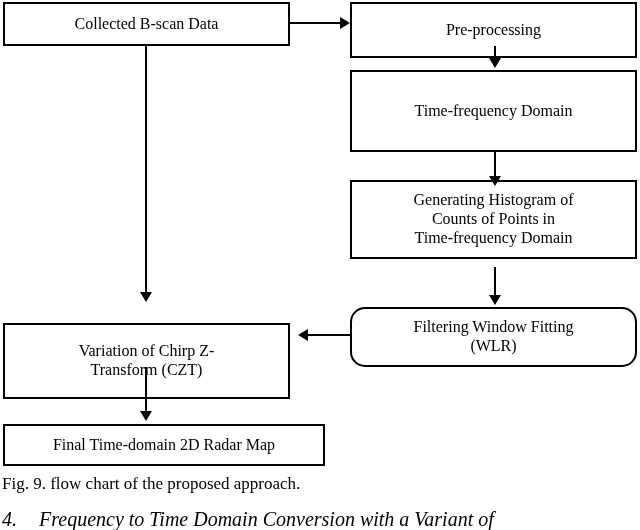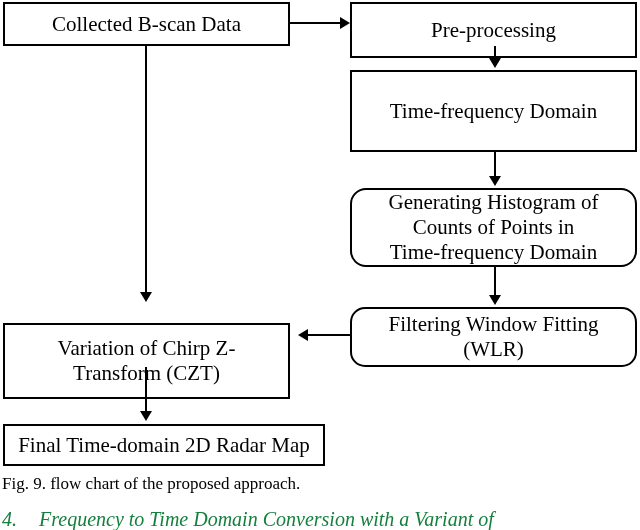--- a/index.html
+++ b/index.html
@@ -19,37 +19,37 @@
   .node {
     position: absolute;
     box-sizing: border-box;
     border: 2px solid #000000;
     background: #ffffff;
     display: flex;
     align-items: center;
     justify-content: center;
     text-align: center;
     line-height: 1.18;
-    font-size: 21px;
+    font-size: 16px;
     color: #000000;
     padding: 2px 4px;
   }
   .node .lines {
     width: 100%;
   }
   .node .ln {
     display: block;
     white-space: nowrap;
   }
 
   
   #box-collected { left: 3px;   top: 2px;   width: 287px; height: 44px; }
   #box-pre       { left: 350px; top: 2px;   width: 287px; height: 56px; }
   #box-stft      { left: 350px; top: 70px;  width: 287px; height: 82px; }
-  #box-hist      { left: 350px; top: 188px; width: 287px; height: 79px; border-radius: 16px; }
+  #box-hist      { left: 350px; top: 180px; width: 287px; height: 79px; }
   #box-wlr       { left: 350px; top: 307px; width: 287px; height: 60px; border-radius: 15px; }
   #box-czt       { left: 3px;   top: 323px; width: 287px; height: 76px; }
   #box-final     { left: 3px;   top: 424px; width: 322px; height: 42px; }
 
   
   .conn-v {
     position: absolute;
     width: 0;
     border-left: 2px solid #000000;
   }
@@ -111,21 +111,21 @@
     white-space: nowrap;
     color: #000000;
   }
   #next-heading {
     position: absolute;
     left: 2px;
     top: 508px;
     font-size: 20px;
     font-style: italic;
     white-space: nowrap;
-    color: #15803d;
+    color: #000000;
   }
   #next-heading .num {
     font-style: italic;
     margin-right: 22px;
   }
 </style>
 </head>
 <body>
 
 <div id="page">

